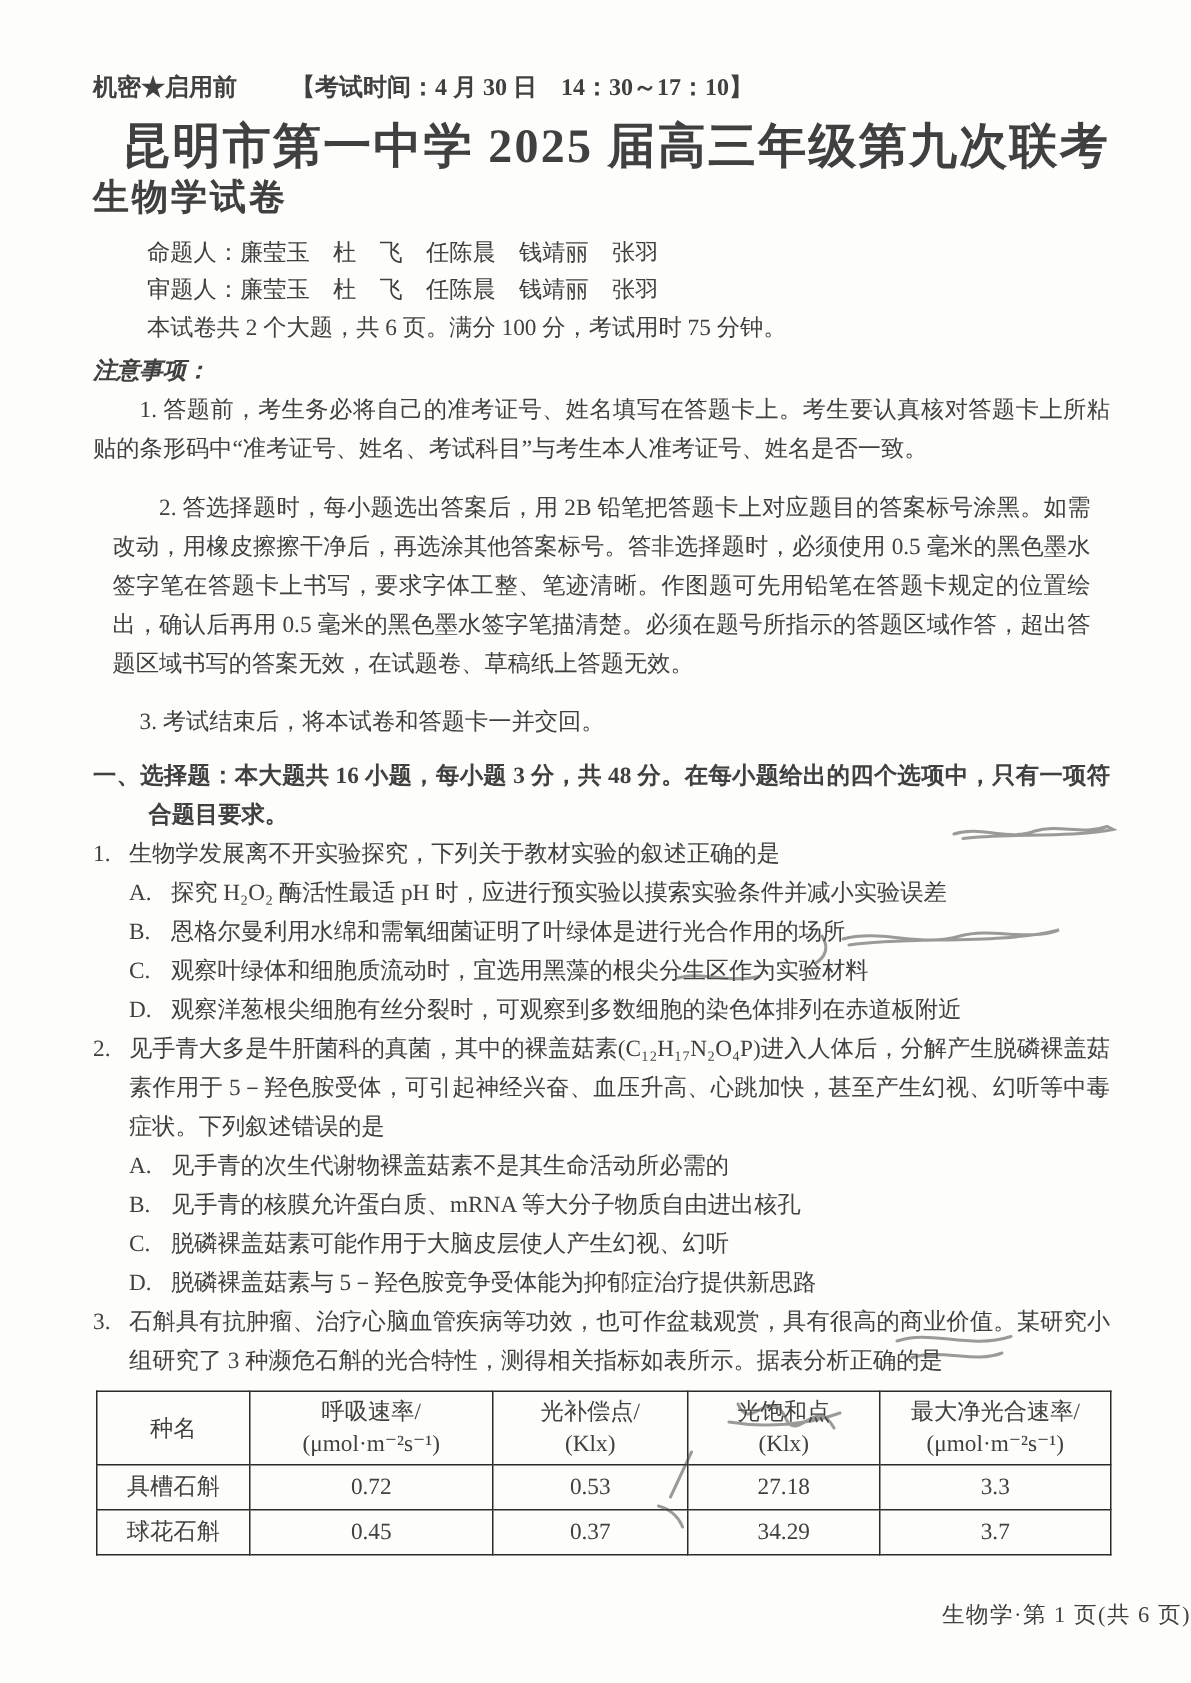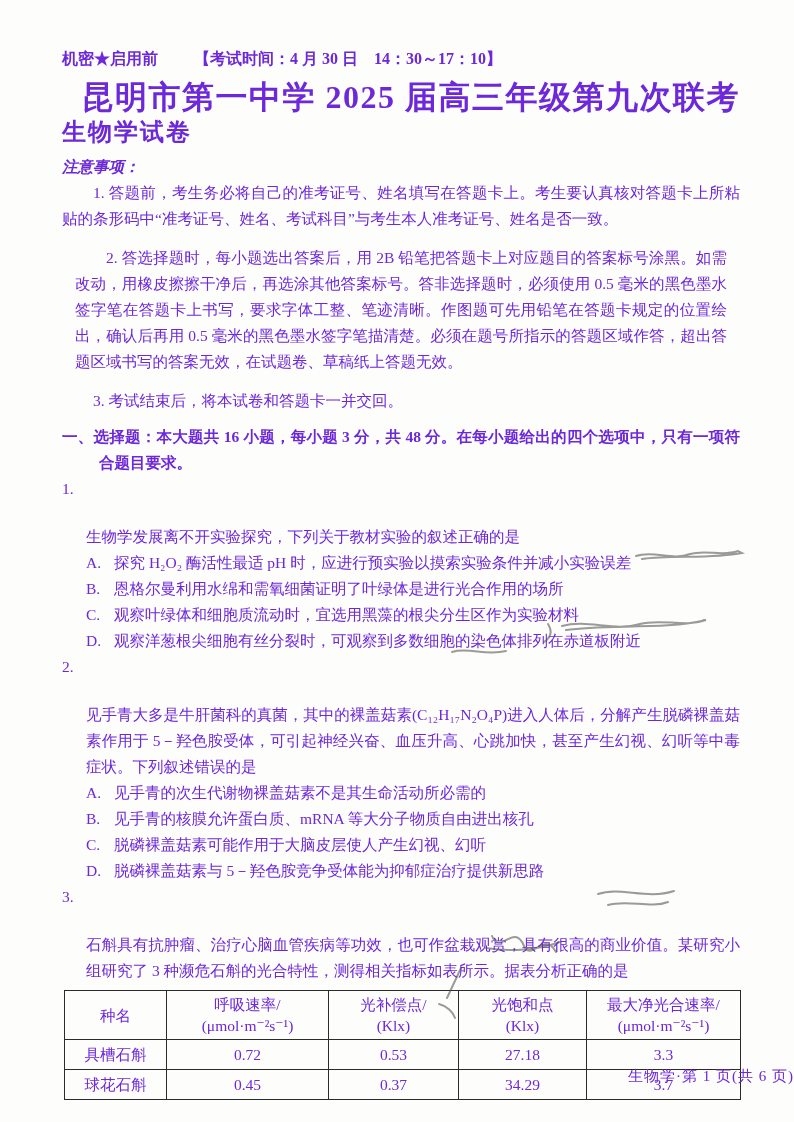--- a/index.html
+++ b/index.html
@@ -3,35 +3,35 @@
 <meta charset="utf-8">
 <style>
   html,body{margin:0;padding:0;background:#e8e8e6;}
   .page{
     position:relative;
     width:794px;height:1122px;
     margin:0 auto;
     background:#fdfdfb;
     overflow:hidden;
     font-family:"Liberation Serif","DejaVu Serif",serif;
-    color:#6d28d9;
+    color:#404040;
     -webkit-font-smoothing:antialiased;
   }
   .content{padding:46px 54px 0 62px;font-size:15.5px;line-height:26px;}
   .kv-row{display:flex;gap:36px;font-weight:bold;font-size:16px;white-space:nowrap;}
   .statement{margin-top:13px;font-weight:bold;text-indent:2em;text-align:justify;line-height:26px;}
   .title{margin-top:8px;text-align:right;font-size:32px;font-weight:bold;letter-spacing:1.5px;line-height:34px;}
   .subtitle{font-size:24px;font-weight:bold;letter-spacing:2px;line-height:36px;}
   .meta{margin-top:6px;padding-left:36px;line-height:25px;}
   .notices-heading{font-weight:bold;margin-top:4px;font-style:italic;}
   .notice{text-indent:2em;text-align:justify;line-height:26px;}
   .section-heading{margin-top:10px;font-weight:bold;padding-left:37px;text-indent:-37px;text-align:justify;line-height:26px;}
   .question{display:flex;align-items:flex-start;}
   .qnum{flex:0 0 24px;}
-  .qstem{flex:1;text-align:justify;margin-top:48px;}
+  .qstem{flex:1;text-align:justify;}
   .option{display:flex;align-items:flex-start;padding-left:24px;}
   .olabel{flex:0 0 28px;}
   .otext{flex:1;text-align:justify;}
   table.data{border-collapse:collapse;margin:6px 0 0 2px;width:676px;table-layout:fixed;padding-left:37px;}
   table.data th,table.data td{
     border:1.6px solid #2a2a2a;
     text-align:center;vertical-align:middle;
     font-weight:normal;font-size:15.5px;padding:1px 2px;
   }
   table.data th{height:46px;line-height:21px;}
@@ -48,20 +48,25 @@
 
     <div class="kv-row">
       <span>机密★启用前</span>
       <span>【考试时间：4 月 30 日　14：30～17：10】</span>
     </div>
 
 
     <div class="title">昆明市第一中学 2025 届高三年级第九次联考</div>
     <div class="subtitle">生物学试卷</div>
 
+    <div class="meta">
+      <div>命题人：廉莹玉　杜　飞　任陈晨　钱靖丽　张羽</div>
+      <div>审题人：廉莹玉　杜　飞　任陈晨　钱靖丽　张羽</div>
+      <div>本试卷共 2 个大题，共 6 页。满分 100 分，考试用时 75 分钟。</div>
+    </div>
 
     <div class="notices-heading">注意事项：</div>
     <p class="notice" style="margin:0">1. 答题前，考生务必将自己的准考证号、姓名填写在答题卡上。考生要认真核对答题卡上所粘贴的条形码中“准考证号、姓名、考试科目”与考生本人准考证号、姓名是否一致。</p>
     <p class="notice" style="margin:13px">2. 答选择题时，每小题选出答案后，用 2B 铅笔把答题卡上对应题目的答案标号涂黑。如需改动，用橡皮擦擦干净后，再选涂其他答案标号。答非选择题时，必须使用 0.5 毫米的黑色墨水签字笔在答题卡上书写，要求字体工整、笔迹清晰。作图题可先用铅笔在答题卡规定的位置绘出，确认后再用 0.5 毫米的黑色墨水签字笔描清楚。必须在题号所指示的答题区域作答，超出答题区域书写的答案无效，在试题卷、草稿纸上答题无效。</p>
     <p class="notice" style="margin:0">3. 考试结束后，将本试卷和答题卡一并交回。</p>
 
     <div class="section-heading">一、选择题：本大题共 16 小题，每小题 3 分，共 48 分。在每小题给出的四个选项中，只有一项符合题目要求。</div>
 
     <div class="question">
       <span class="qnum">1.</span>

